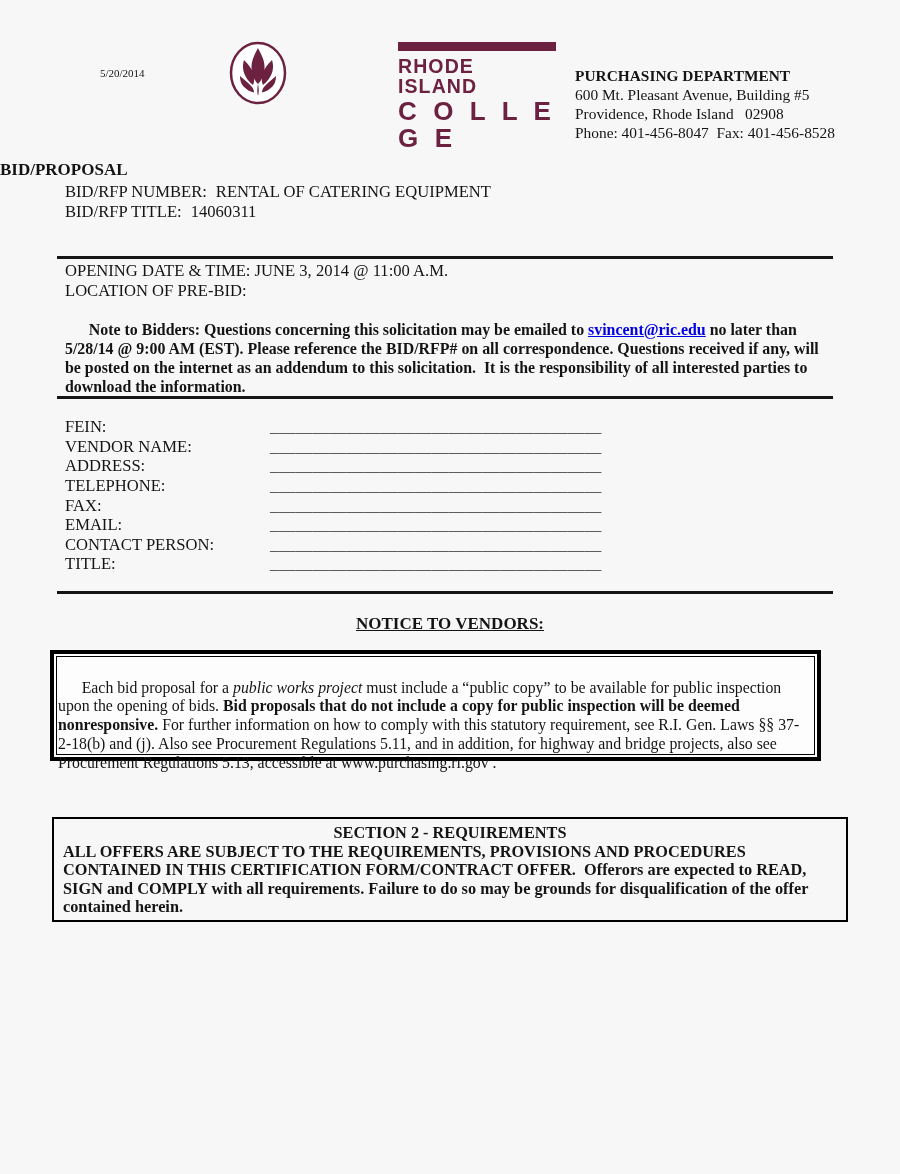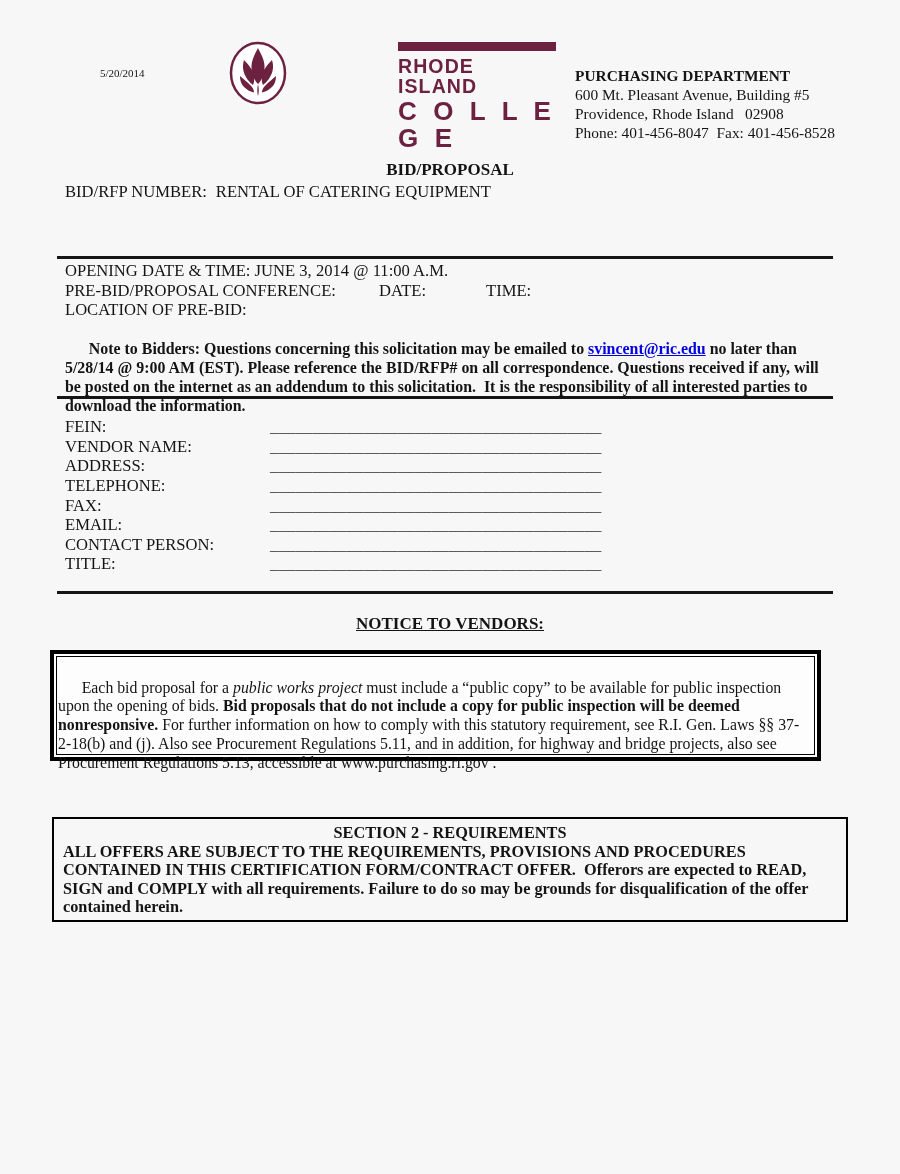--- a/index.html
+++ b/index.html
@@ -24,21 +24,21 @@
     font-size:19.5px; letter-spacing:1.1px; color:#6d2141; line-height:20px;
   }
   .wordmark-l2 {
     font-family:"Liberation Sans", sans-serif; font-weight:bold;
     font-size:26px; letter-spacing:4.6px; color:#6d2141; line-height:27px; margin-top:2px;
   }
   .dept { left:575px; top:67px; font-size:15.4px; line-height:18.9px; width:300px; }
   .dept-name { font-weight:bold; }
 
   
-  .doc-title { left:0; top:160px; width:900px; text-align:center; font-weight:bold; font-size:17px; }
+  .doc-title { left:0; top:160px; width:900px; font-weight:bold; font-size:17px; }
   .bid-info { left:65px; top:182px; font-size:16.6px; line-height:19.8px; }
   .bid-info .value { margin-left:9px; }
 
   
   .hr { height:0; border-top:3px solid #151515; width:776px; left:57px; }
   .hr1 { top:256px; } .hr2 { top:396px; } .hr3 { top:591px; }
 
   
   .opening { left:65px; top:261px; width:772px; font-size:16.6px; line-height:19.5px; }
   .conf-line { position:relative; height:19.5px; }
@@ -106,31 +106,29 @@
     <div class="pre">Providence, Rhode Island   02908</div>
     <div class="pre">Phone: 401-456-8047  Fax: 401-456-8528</div>
   </div>
 
   <div class="abs doc-title">BID/PROPOSAL</div>
 
   <div class="abs bid-info">
     <div>
       <span class="label">BID/RFP NUMBER:</span><span class="value">RENTAL OF CATERING EQUIPMENT</span>
     </div>
+    <div>
+      <span class="label">BID/RFP TITLE:</span><span class="value">14060311</span>
+    </div>
   </div>
 
   <div class="abs hr hr1"></div>
 
   <div class="abs opening">
     <div>OPENING DATE &amp; TIME: JUNE 3, 2014 @ 11:00 A.M.</div>
-    <div class="conf-line">
-      <span>PRE-BID/PROPOSAL CONFERENCE:</span>
-      <span class="conf-date">DATE:</span>
-      <span class="conf-time">TIME:</span>
-    </div>
     <div>LOCATION OF PRE-BID:</div>
     <div class="note pre">
       <span>Note to Bidders: Questions concerning this solicitation may be emailed to </span><a class="email-link">svincent@ric.edu</a><span> no later than 5/28/14 @ 9:00 AM (EST). Please reference the BID/RFP# on all correspondence. Questions received if any, will be posted on the internet as an addendum to this solicitation.  It is the responsibility of all interested parties to download the information.</span>
     </div>
   </div>
 
   <div class="abs hr hr2"></div>
 
   <div class="abs vendor-form">
     <div class="vrow">

